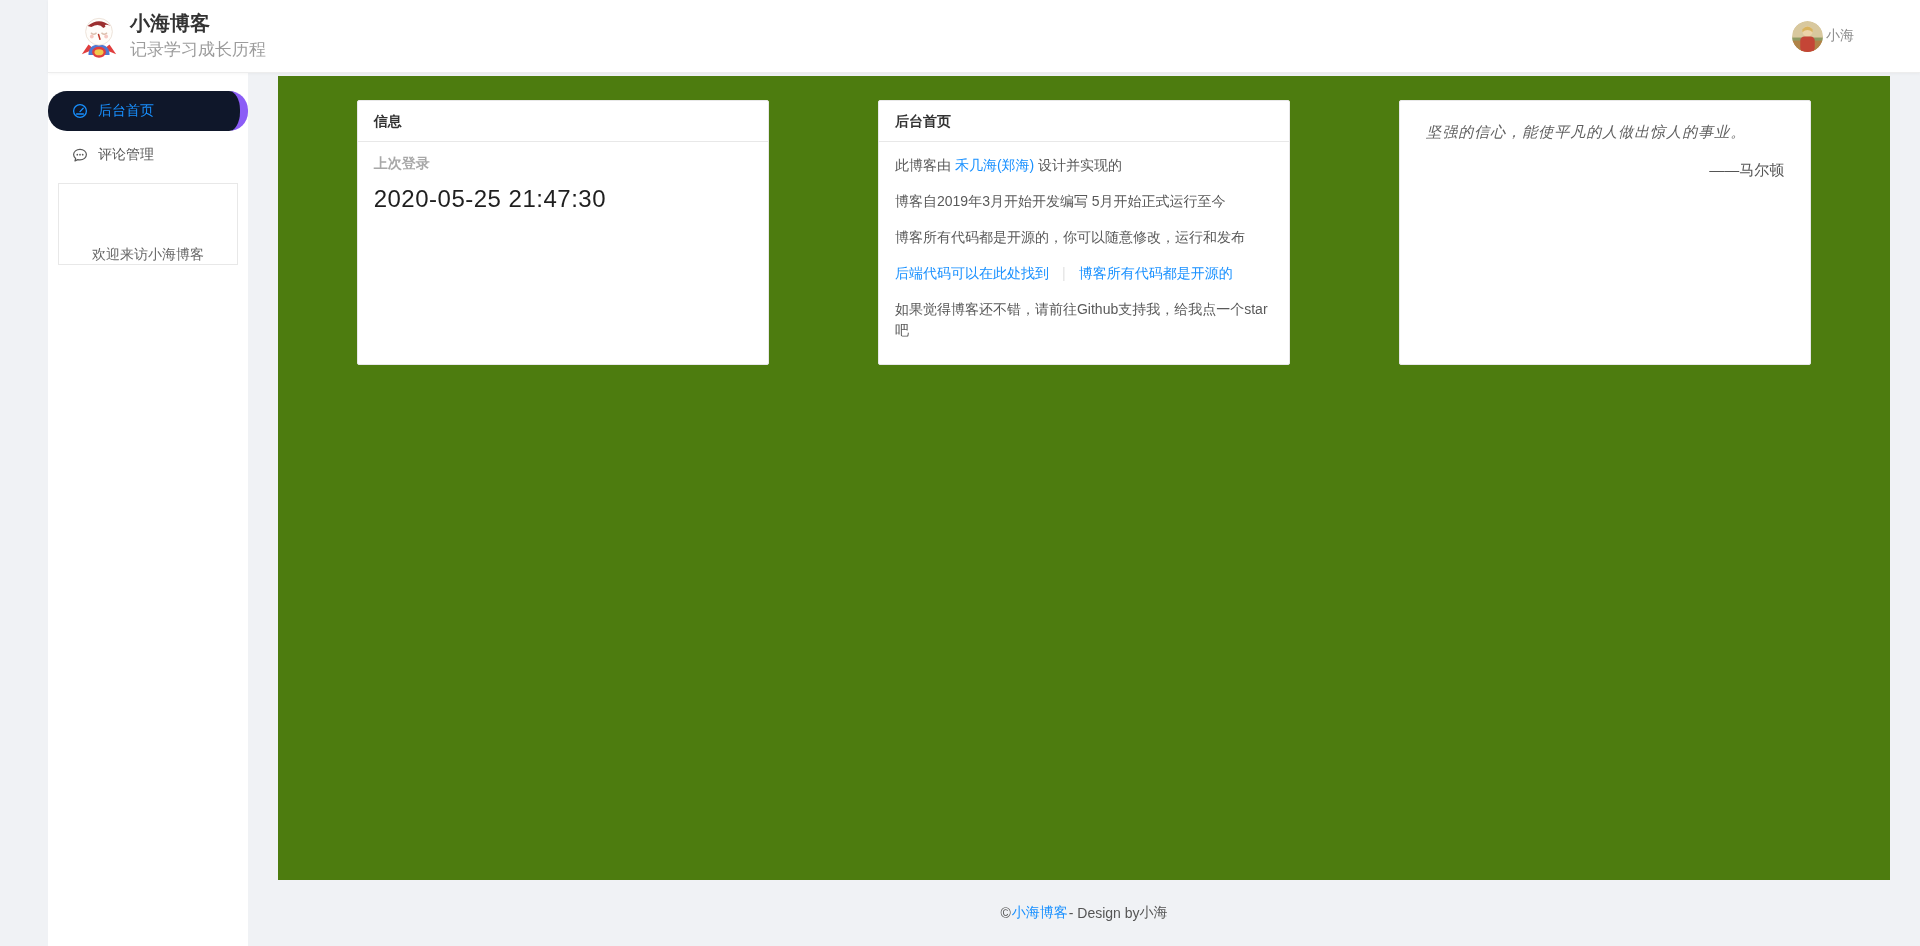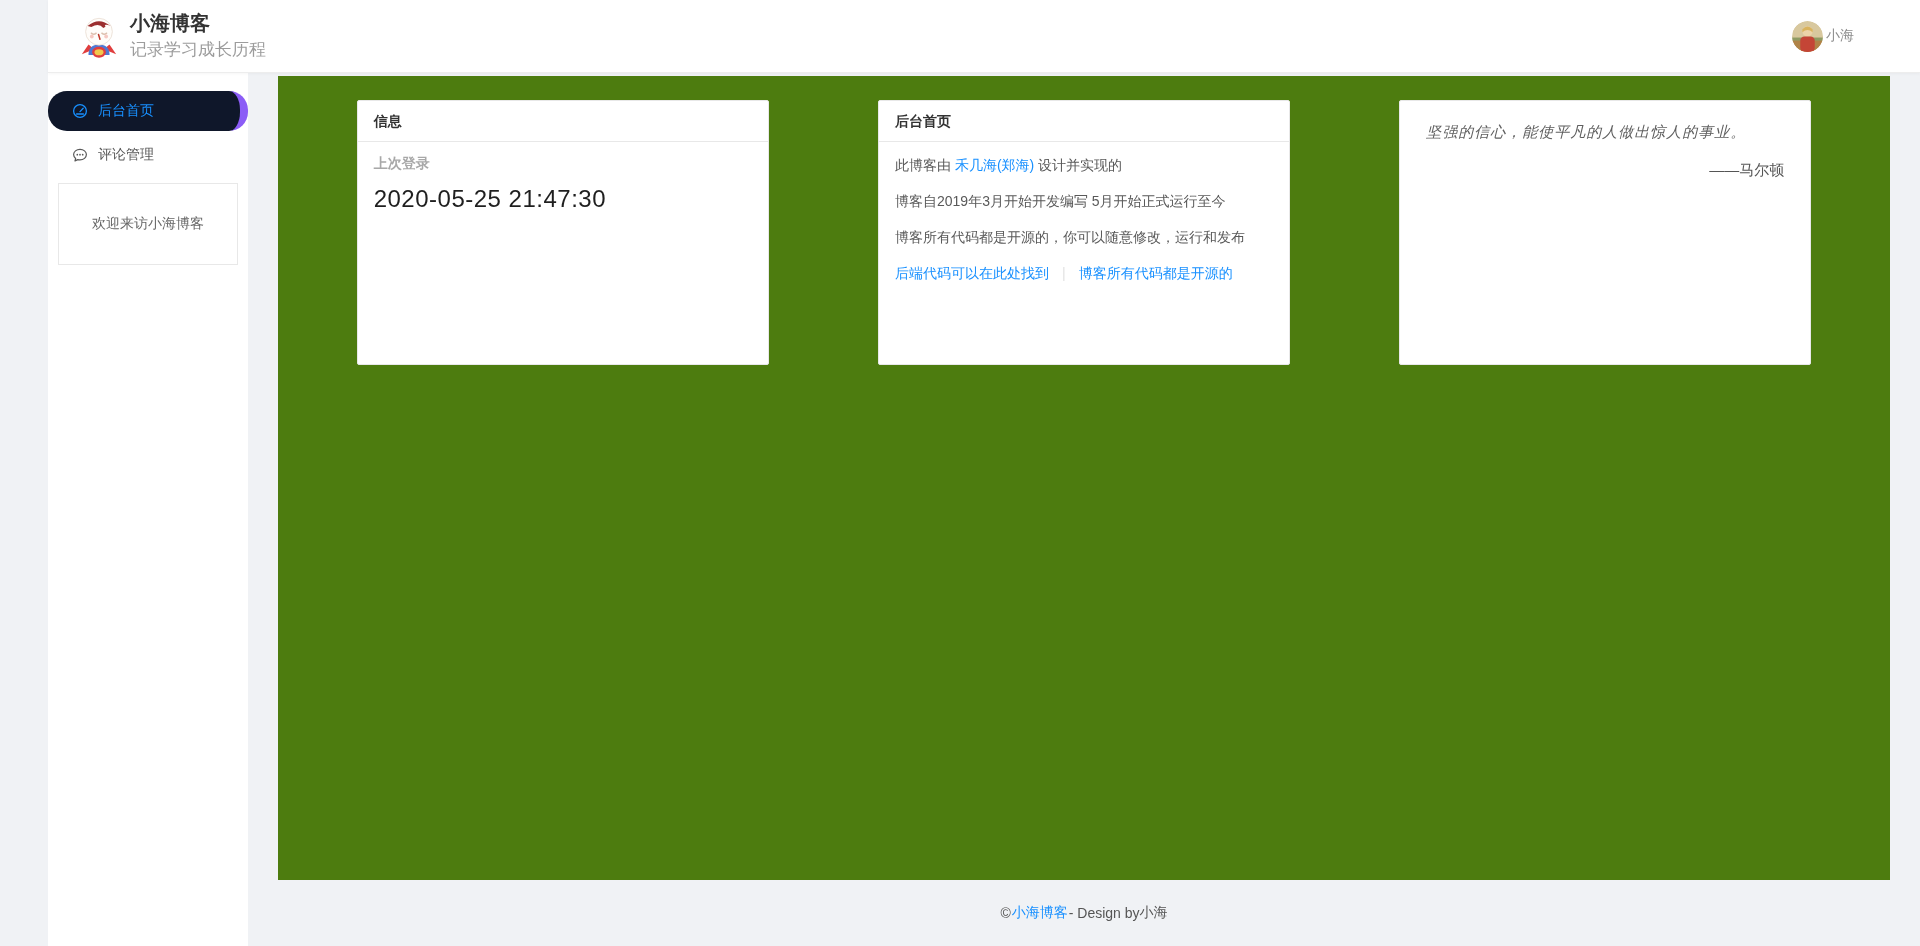--- a/index.html
+++ b/index.html
@@ -35,21 +35,21 @@
   .sidebar { width:200px; background:#fff; flex-shrink:0; padding-top:14px; }
   .menu-item {
     height:40px; margin:4px 0; padding-left:24px;
     display:flex; align-items:center; gap:10px;
     font-size:14px; color:#595959; cursor:pointer;
   }
   .menu-item .mi { width:16px; height:16px; flex-shrink:0; }
   .menu-item.active { background:#0f172a; color:#1890ff; border-right:8px solid #8b5cf6;border-radius:19px; }
   .welcome-box {
     margin:8px 10px 0; height:82px; border:1px solid #e8e8e8; background:#fff;
-    display:flex; align-items:center; justify-content:center;
+    display:flex; align-items:flex-end; justify-content:center;
     font-size:14px; color:#666;
   }
 
   
   .right-col { flex:1; display:flex; flex-direction:column; min-width:0; }
   .main-panel { flex:1; background:#4d7c0f; margin:3px 30px 0; padding:24px; }
   .cards-row { display:flex; justify-content:space-around; }
   .card {
     width:412px; height:265px; background:#fff;
     border:1px solid #e8e8e8; border-radius:2px; overflow:hidden;
@@ -162,20 +162,21 @@
             </div>
           </div>
 
           <div class="card">
             <div class="card-header">后台首页</div>
             <div class="card-body about-body">
               <p><span>此博客由 </span><a class="link">禾几海(郑海)</a><span> 设计并实现的</span></p>
               <p>博客自2019年3月开始开发编写 5月开始正式运行至今</p>
               <p>博客所有代码都是开源的，你可以随意修改，运行和发布</p>
               <p><a class="link">后端代码可以在此处找到</a><span class="link-divider">|</span><a class="link">博客所有代码都是开源的</a></p>
+              <p>如果觉得博客还不错，请前往Github支持我，给我点一个star吧</p>
             </div>
           </div>
 
           <div class="card">
             <div class="quote-body">
               <div class="quote-text">坚强的信心，能使平凡的人做出惊人的事业。</div>
               <div class="quote-author">——马尔顿</div>
             </div>
           </div>
 

